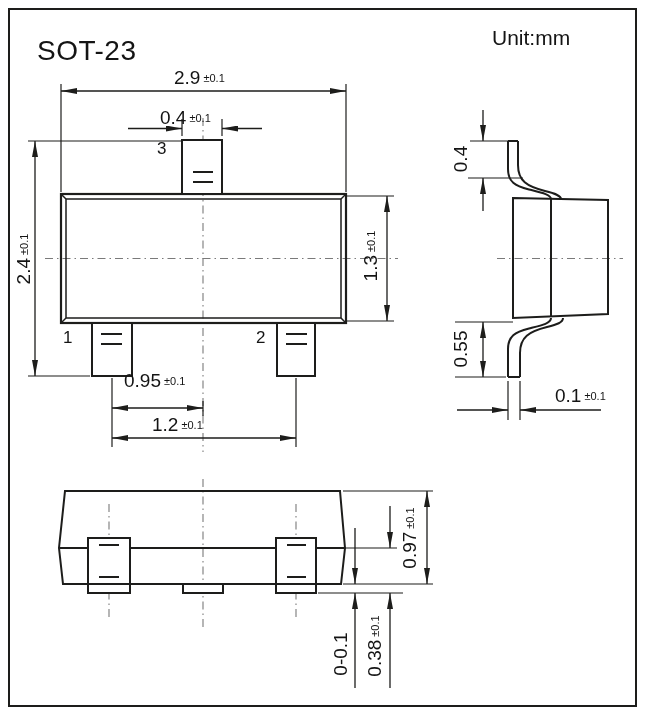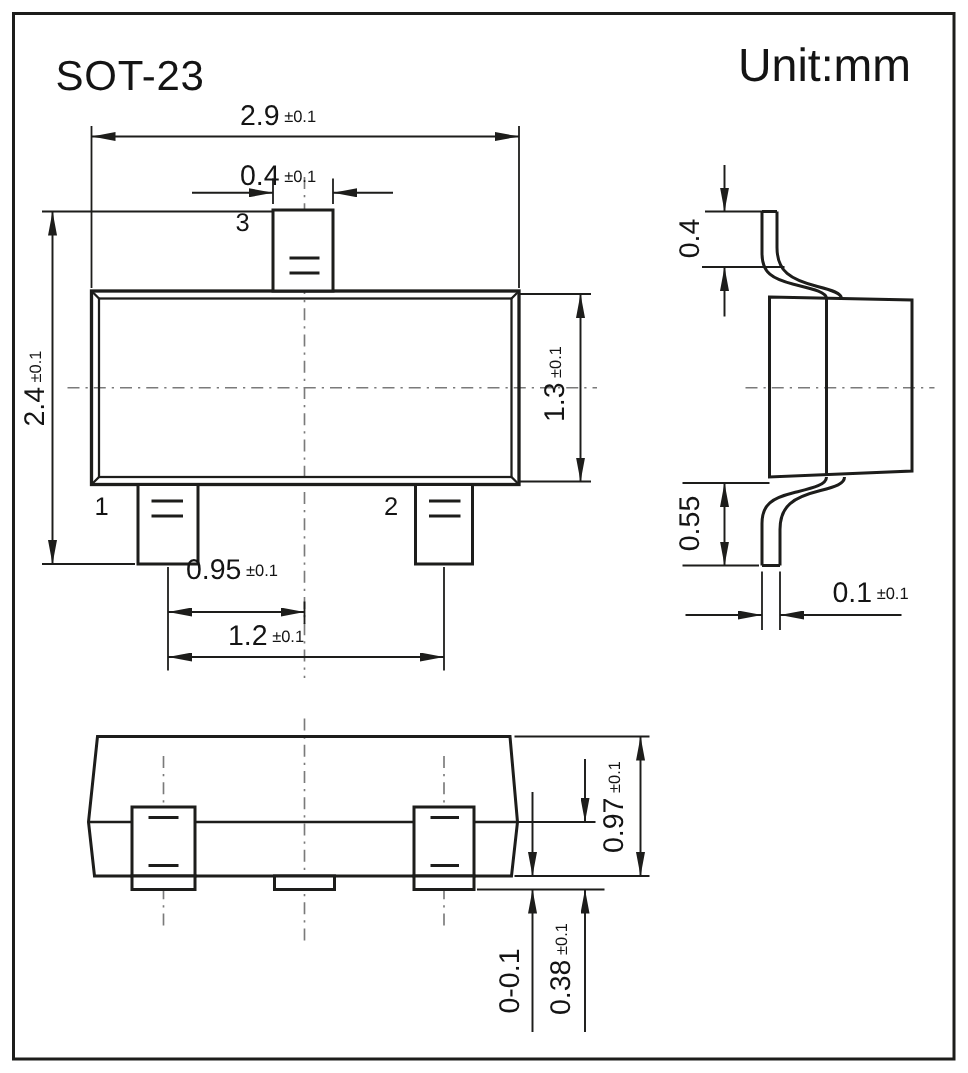--- a/index.html
+++ b/index.html
@@ -4,21 +4,21 @@
 <style>
   html,body{margin:0;padding:0;background:#fff;}
   #stage{
     position:relative;width:645px;height:715px;background:#ffffff;
     font-family:"Liberation Sans","DejaVu Sans",sans-serif;color:#111;
     overflow:hidden;
   }
   #drawing{position:absolute;left:0;top:0;}
   .lbl{position:absolute;white-space:nowrap;color:#141414;}
   .title{font-size:28px;letter-spacing:0.5px;}
-  .unit{font-size:31px;}
+  .unit{font-size:21px;}
   .dim{font-size:19px;}
   .dim .t{font-size:11px;margin-left:3px;position:relative;top:-2px;}
   .pin{font-size:17px;}
   .rot{transform:translate(-50%,-50%) rotate(-90deg);}
 </style>
 </head>
 <body>
 
 <div id="stage">
 
@@ -150,21 +150,21 @@
     </g>
   </svg>
 
   <span class="lbl title" style="left:37px;top:7px;margin-top:28px;">SOT-23</span>
   <span class="lbl unit" style="left:492px;top:26px;">Unit:mm</span>
 
   <span class="lbl pin" style="left:157px;top:139px;">3</span>
   <span class="lbl pin" style="left:63px;top:328px;">1</span>
   <span class="lbl pin" style="left:256px;top:328px;">2</span>
 
-  <span class="lbl dim" style="left:160px;top:67px;"><span class="v">2.9</span><span class="t">±0.1</span></span>
+  <span class="lbl dim" style="left:174px;top:67px;"><span class="v">2.9</span><span class="t">±0.1</span></span>
 
   <span class="lbl dim" style="left:160px;top:97px;margin-top:10px;"><span class="v">0.4</span><span class="t">±0.1</span></span>
 
   <span class="lbl dim rot" style="left:24px;top:259px;"><span class="v">2.4</span><span class="t">±0.1</span></span>
 
   <span class="lbl dim rot" style="left:371px;top:256px;"><span class="v">1.3</span><span class="t">±0.1</span></span>
 
   <span class="lbl dim" style="left:124px;top:370px;"><span class="v">0.95</span><span class="t">±0.1</span></span>
 
   <span class="lbl dim" style="left:152px;top:414px;"><span class="v">1.2</span><span class="t">±0.1</span></span>

